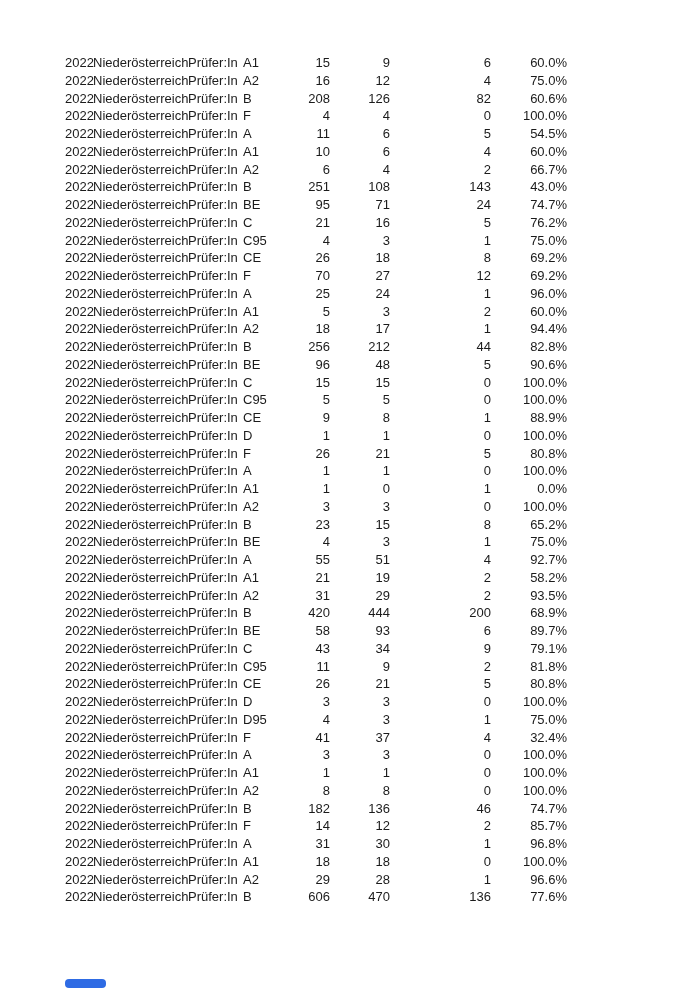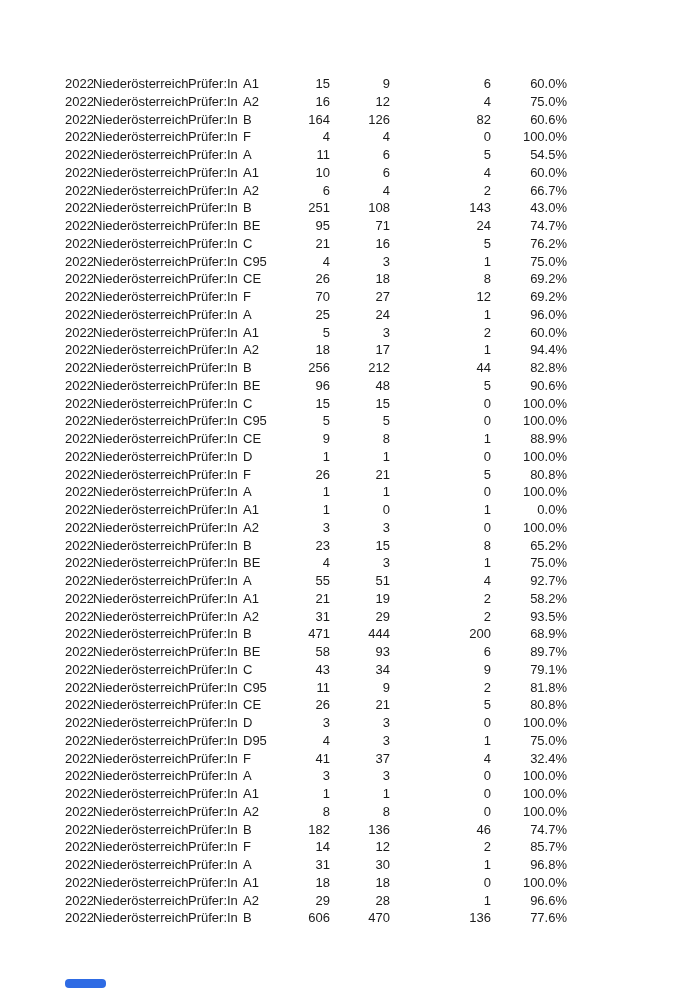--- a/index.html
+++ b/index.html
@@ -11,21 +11,21 @@
     position: relative;
     width: 700px;
     height: 990px;
     background: #ffffff;
     overflow: hidden;
     font-family: "Liberation Sans", sans-serif;
   }
   .table {
     position: absolute;
     left: 65px;
-    top: 75px;
+    top: 54px;
   }
   .row {
     display: grid;
     grid-template-columns: 28px 95px 55px 27px 60px 60px 101px 76px;
     height: 17.75px;
     line-height: 17.75px;
     font-size: 13px;
     color: #1b1b1b;
     white-space: nowrap;
   }
@@ -64,21 +64,21 @@
         <span class="cell num">16</span>
         <span class="cell num">12</span>
         <span class="cell num">4</span>
         <span class="cell num">75.0%</span>
       </div>
       <div class="row">
         <span class="cell">2022</span>
         <span class="cell">Niederösterreich</span>
         <span class="cell">Prüfer:In</span>
         <span class="cell">B</span>
-        <span class="cell num">164</span>
+        <span class="cell num">208</span>
         <span class="cell num">126</span>
         <span class="cell num">82</span>
         <span class="cell num">60.6%</span>
       </div>
       <div class="row">
         <span class="cell">2022</span>
         <span class="cell">Niederösterreich</span>
         <span class="cell">Prüfer:In</span>
         <span class="cell">F</span>
         <span class="cell num">4</span>
@@ -354,21 +354,21 @@
         <span class="cell num">31</span>
         <span class="cell num">29</span>
         <span class="cell num">2</span>
         <span class="cell num">93.5%</span>
       </div>
       <div class="row">
         <span class="cell">2022</span>
         <span class="cell">Niederösterreich</span>
         <span class="cell">Prüfer:In</span>
         <span class="cell">B</span>
-        <span class="cell num">471</span>
+        <span class="cell num">420</span>
         <span class="cell num">444</span>
         <span class="cell num">200</span>
         <span class="cell num">68.9%</span>
       </div>
       <div class="row">
         <span class="cell">2022</span>
         <span class="cell">Niederösterreich</span>
         <span class="cell">Prüfer:In</span>
         <span class="cell">BE</span>
         <span class="cell num">58</span>

